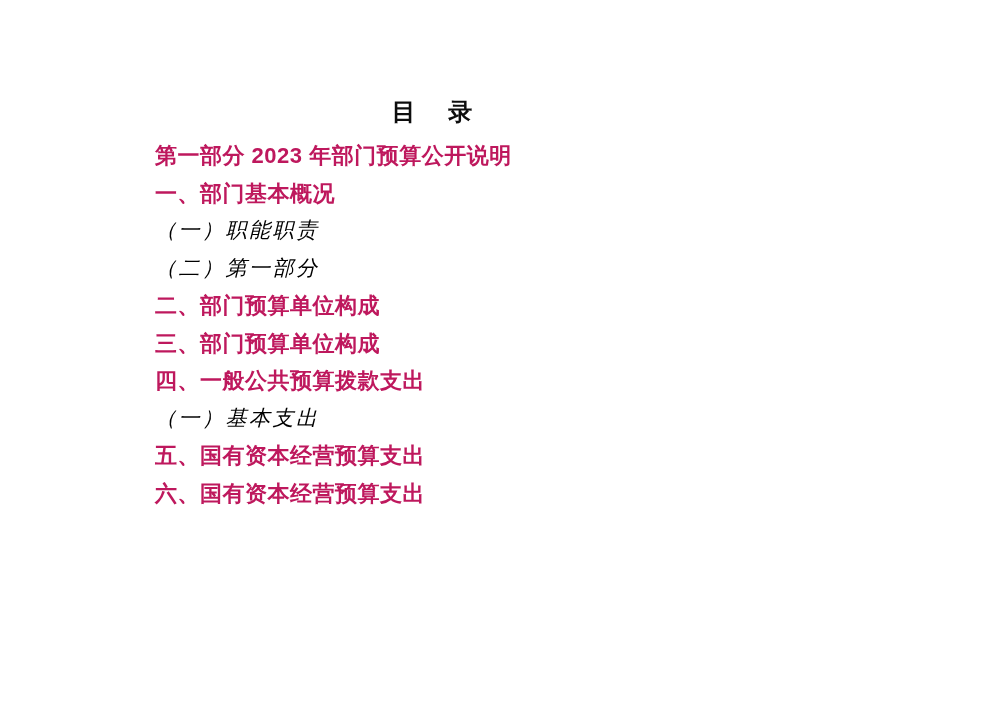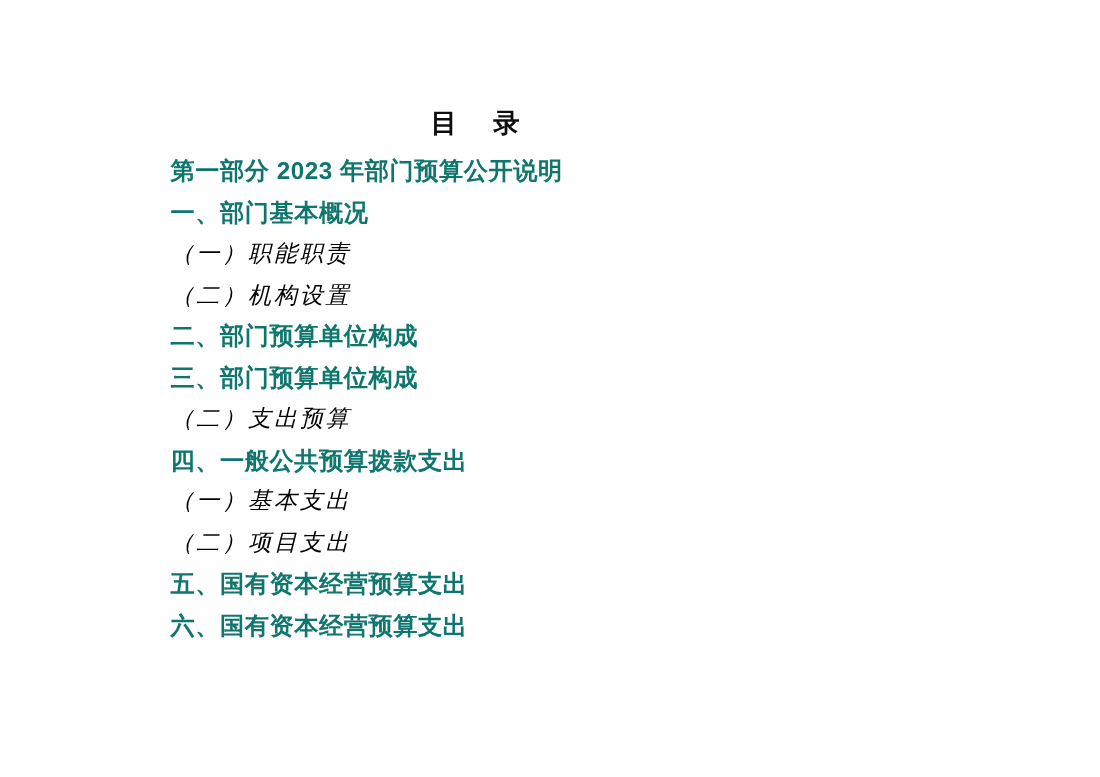--- a/index.html
+++ b/index.html
@@ -39,21 +39,21 @@
   .toc-item {
     height: 37.5px;
     line-height: 37.5px;
     white-space: pre;
     overflow: visible;
   }
   .toc-item.chapter,
   .toc-item.section {
     font-size: 22px;
     font-weight: bold;
-    color: #0f766e;
+    color: #be185d;
     letter-spacing: 0.5px;
     font-family: "Liberation Sans", "DejaVu Sans", sans-serif;
   }
   .toc-item.subsection {
     font-size: 21px;
     font-weight: normal;
     color: #000000;
     letter-spacing: 2.5px;
     font-style: italic; 
     font-family: "Liberation Serif", "DejaVu Serif", serif;
@@ -61,23 +61,21 @@
 </style>
 </head>
 <body>
 
 <div class="page">
   <div class="doc-title">目 录</div>
   <div class="toc">
       <div class="toc-item chapter">第一部分 2023 年部门预算公开说明</div>
       <div class="toc-item section">一、部门基本概况</div>
       <div class="toc-item subsection">（一）职能职责</div>
-      <div class="toc-item subsection">（二）机构设置</div>
+      <div class="toc-item subsection">（二）第一部分</div>
       <div class="toc-item section">二、部门预算单位构成</div>
       <div class="toc-item section">三、部门预算单位构成</div>
-      <div class="toc-item subsection">（二）支出预算</div>
       <div class="toc-item section">四、一般公共预算拨款支出</div>
       <div class="toc-item subsection">（一）基本支出</div>
-      <div class="toc-item subsection">（二）项目支出</div>
       <div class="toc-item section">五、国有资本经营预算支出</div>
       <div class="toc-item section">六、国有资本经营预算支出</div>
     </div>
 </div>
 
 </body></html>

